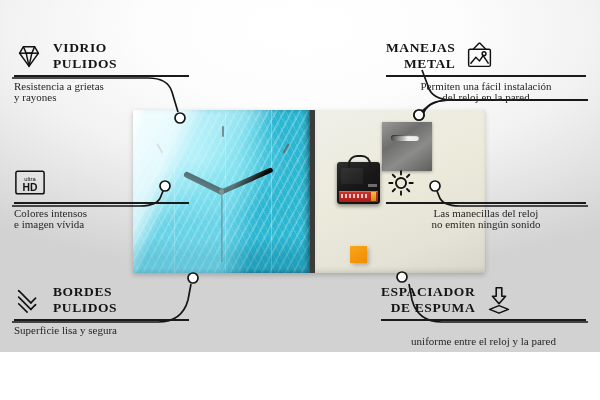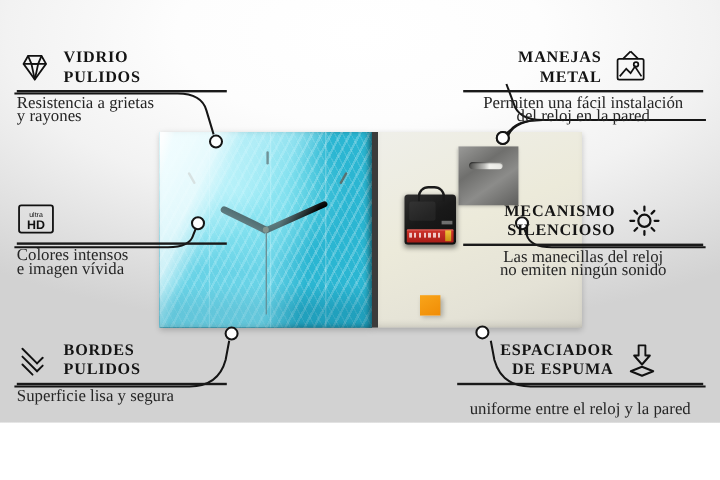--- a/index.html
+++ b/index.html
@@ -90,25 +90,25 @@
     background:linear-gradient(90deg,#1a1a1a,#000);border-radius:3px 3px 0 0;}
   .hand-m{width:5px;height:56px;margin-left:-2.5px;margin-top:-56px;
     background:linear-gradient(90deg,#141414,#000);border-radius:3px 3px 0 0;}
   .hand-s{width:1.4px;height:70px;margin-left:-.7px;margin-top:-70px;background:#2b2b2b;}
   .hub{position:absolute;left:50%;top:50%;width:5px;height:5px;margin:-2.5px 0 0 -2.5px;
     border-radius:50%;background:#5a4430;box-shadow:0 0 2px rgba(0,0,0,.7);}
   
   .callout{position:absolute;}
   .callout .row{display:flex;align-items:center;gap:9px;}
   .callout.left .row{justify-content:flex-start;}
-  .callout.right .row{justify-content:center;}
+  .callout.right .row{justify-content:flex-start;}
   .title{font-size:13.5px;line-height:15.5px;letter-spacing:.6px;color:#141414;font-weight:bold;}
   .callout.right .title{text-align:right;}
   .rule{height:1.6px;background:#1a1a1a;margin:4px 0 4px 0;}
-  .desc{font-size:14px;line-height:11.6px;color:#262626;}
+  .desc{font-size:11px;line-height:11.6px;color:#262626;}
   .callout.right .desc{text-align:center;}
   .ico{width:30px;height:30px;flex:0 0 30px;display:block;}
   
   svg.lines{position:absolute;left:0;top:0;width:600px;height:400px;pointer-events:none;}
   .lead{fill:none;stroke:#151515;stroke-width:1.7;}
   .node{fill:#ffffff;stroke:#151515;stroke-width:1.7;}
 </style>
 </head>
 <body>
 
@@ -271,24 +271,20 @@
     </div>
     <div class="rule"></div>
     <div class="desc">
       <span>Permiten una fácil instalación</span><br>
       <span>del reloj en la pared</span>
     </div>
   </div>
 
   <div class="callout right" style="right:14px;top:168px;width:200px">
     <div class="row">
-      <span class="title">
-        <span>MECANISMO</span><br>
-        <span>SILENCIOSO</span>
-      </span>
       <span class="ico">
         <svg viewBox="0 0 32 32" width="30" height="30">
             <g fill="none" stroke="#111" stroke-width="2" stroke-linecap="round">
           <circle cx="16" cy="16" r="5.4"></circle>
           <path d="M16 3.5 v3.4 M16 25.1 v3.4 M3.5 16 h3.4 M25.1 16 h3.4
                    M7.2 7.2 l2.4 2.4 M22.4 22.4 l2.4 2.4 M24.8 7.2 l-2.4 2.4 M9.6 22.4 l-2.4 2.4"></path>
         </g>
           </svg>
       </span>
     </div>

